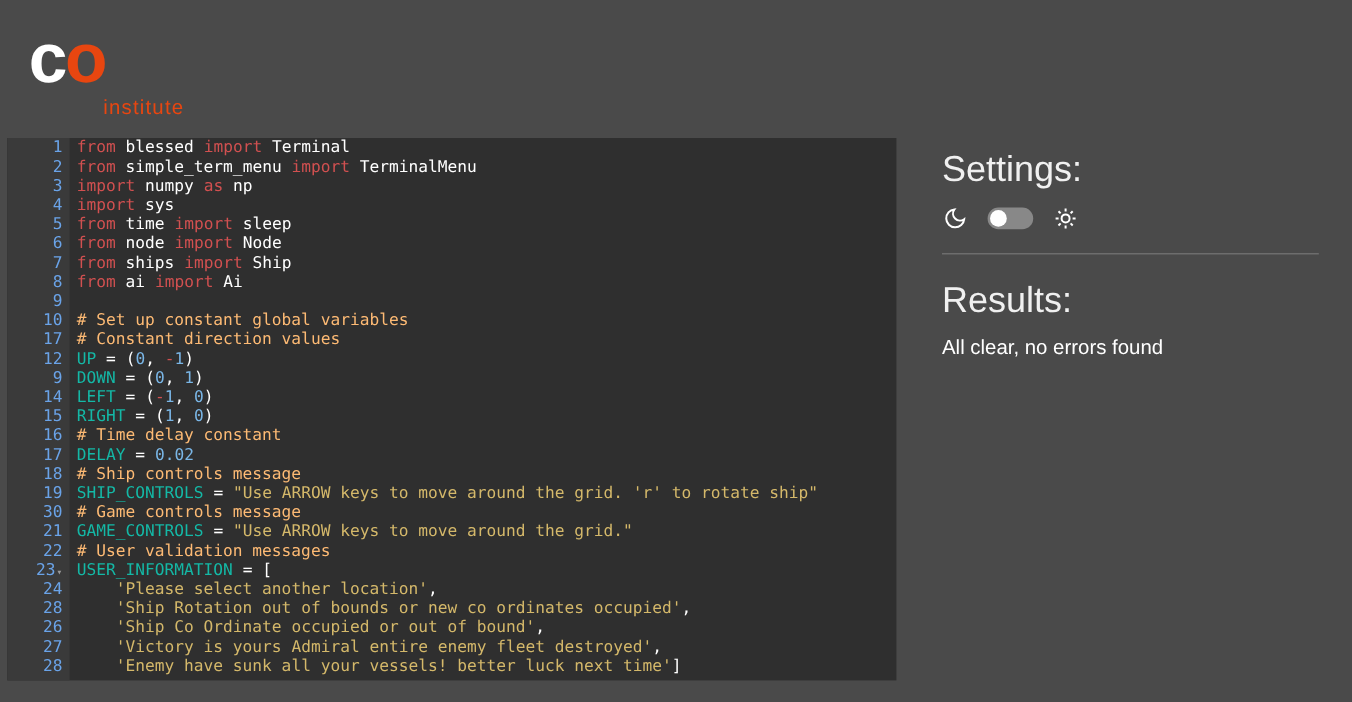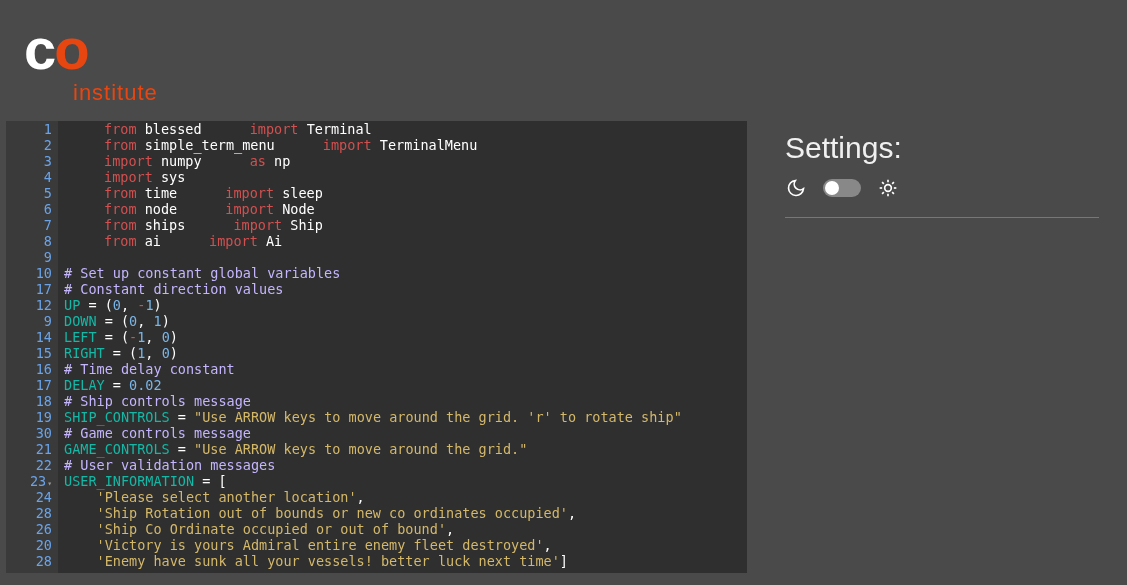--- a/index.html
+++ b/index.html
@@ -26,24 +26,24 @@
       font-size: 58px;
       font-weight: 800;
       letter-spacing: -2px;
       line-height: 1;
       display: flex;
     }
     .logo-main .o-letter { color: #e84610; }
     .logo-main .w-letter { color: #fff; }
     .logo-sub {
       color: #e84610;
-      font-size: 22px;
+      font-size: 17px;
       font-weight: 500;
       margin-top: 2px;
-      margin-left: 49px;
+      margin-left: 62px;
       letter-spacing: 1px;
     }
     .page-title {
       font-size: 36px;
       font-weight: 400;
       color: #fff;
       margin-top: 6px;
     }
     .content {
       display: flex;
@@ -66,23 +66,23 @@
       text-align: right;
       padding: 0 6px 0 12px;
       user-select: none;
       min-width: 52px;
     }
     .code-area {
       padding-left: 6px;
       white-space: pre;
       color: #ddd;
     }
-    .tok-kw { color: #d15050; margin-left: 40px; }
+    .tok-kw { color: #d15050; }
     .tok-mod { color: #fff; }
-    .tok-comment { color: #c4b5fd; }
+    .tok-comment { color: #fdba74; }
     .tok-name { color: #14b8a6; }
     .tok-op { color: #fff; }
     .tok-num { color: #7ab6e6; }
     .tok-neg { color: #d15050; }
     .tok-paren { color: #fff; }
     .tok-str { color: #d4b86a; }
     .tok-bracket { color: #fff; }
     .sidebar {
       width: 350px;
       padding: 10px 18px;
@@ -172,21 +172,21 @@
         <div class="gutter-line">17</div>
         <div class="gutter-line">18</div>
         <div class="gutter-line">19</div>
         <div class="gutter-line">30</div>
         <div class="gutter-line">21</div>
         <div class="gutter-line">22</div>
         <div class="gutter-line fold-marker">23</div>
         <div class="gutter-line">24</div>
         <div class="gutter-line">28</div>
         <div class="gutter-line">26</div>
-        <div class="gutter-line">20</div>
+        <div class="gutter-line">27</div>
         <div class="gutter-line">28</div>
       </div>
     <div class="code-area"><div class="code-line"><span class="tok-kw">from</span><span> </span><span class="tok-mod">blessed</span><span> </span><span class="tok-kw">import</span><span> </span><span class="tok-mod">Terminal</span></div><div class="code-line"><span class="tok-kw">from</span><span> </span><span class="tok-mod">simple_term_menu</span><span> </span><span class="tok-kw">import</span><span> </span><span class="tok-mod">TerminalMenu</span></div><div class="code-line"><span class="tok-kw">import</span><span> </span><span class="tok-mod">numpy</span><span> </span><span class="tok-kw">as</span><span> </span><span class="tok-mod">np</span></div><div class="code-line"><span class="tok-kw">import</span><span> </span><span class="tok-mod">sys</span></div><div class="code-line"><span class="tok-kw">from</span><span> </span><span class="tok-mod">time</span><span> </span><span class="tok-kw">import</span><span> </span><span class="tok-mod">sleep</span></div><div class="code-line"><span class="tok-kw">from</span><span> </span><span class="tok-mod">node</span><span> </span><span class="tok-kw">import</span><span> </span><span class="tok-mod">Node</span></div><div class="code-line"><span class="tok-kw">from</span><span> </span><span class="tok-mod">ships</span><span> </span><span class="tok-kw">import</span><span> </span><span class="tok-mod">Ship</span></div><div class="code-line"><span class="tok-kw">from</span><span> </span><span class="tok-mod">ai</span><span> </span><span class="tok-kw">import</span><span> </span><span class="tok-mod">Ai</span></div><div class="code-line">&nbsp;</div><div class="code-line"><span class="tok-comment"># Set up constant global variables</span></div><div class="code-line"><span class="tok-comment"># Constant direction values</span></div><div class="code-line"><span class="tok-name">UP</span><span> </span><span class="tok-op">=</span><span> </span><span class="tok-paren">(</span><span class="tok-num">0</span><span class="tok-op">,</span><span> </span><span class="tok-neg">-</span><span class="tok-num">1</span><span class="tok-paren">)</span></div><div class="code-line"><span class="tok-name">DOWN</span><span> </span><span class="tok-op">=</span><span> </span><span class="tok-paren">(</span><span class="tok-num">0</span><span class="tok-op">,</span><span> </span><span class="tok-num">1</span><span class="tok-paren">)</span></div><div class="code-line"><span class="tok-name">LEFT</span><span> </span><span class="tok-op">=</span><span> </span><span class="tok-paren">(</span><span class="tok-neg">-</span><span class="tok-num">1</span><span class="tok-op">,</span><span> </span><span class="tok-num">0</span><span class="tok-paren">)</span></div><div class="code-line"><span class="tok-name">RIGHT</span><span> </span><span class="tok-op">=</span><span> </span><span class="tok-paren">(</span><span class="tok-num">1</span><span class="tok-op">,</span><span> </span><span class="tok-num">0</span><span class="tok-paren">)</span></div><div class="code-line"><span class="tok-comment"># Time delay constant</span></div><div class="code-line"><span class="tok-name">DELAY</span><span> </span><span class="tok-op">=</span><span> </span><span class="tok-num">0.02</span></div><div class="code-line"><span class="tok-comment"># Ship controls message</span></div><div class="code-line"><span class="tok-name">SHIP_CONTROLS</span><span> </span><span class="tok-op">=</span><span> </span><span class="tok-str">"Use ARROW keys to move around the grid. 'r' to rotate ship"</span></div><div class="code-line"><span class="tok-comment"># Game controls message</span></div><div class="code-line"><span class="tok-name">GAME_CONTROLS</span><span> </span><span class="tok-op">=</span><span> </span><span class="tok-str">"Use ARROW keys to move around the grid."</span></div><div class="code-line"><span class="tok-comment"># User validation messages</span></div><div class="code-line"><span class="tok-name">USER_INFORMATION</span><span> </span><span class="tok-op">=</span><span> </span><span class="tok-bracket">[</span></div><div class="code-line"><span>    </span><span class="tok-str">'Please select another location'</span><span class="tok-op">,</span></div><div class="code-line"><span>    </span><span class="tok-str">'Ship Rotation out of bounds or new co ordinates occupied'</span><span class="tok-op">,</span></div><div class="code-line"><span>    </span><span class="tok-str">'Ship Co Ordinate occupied or out of bound'</span><span class="tok-op">,</span></div><div class="code-line"><span>    </span><span class="tok-str">'Victory is yours Admiral entire enemy fleet destroyed'</span><span class="tok-op">,</span></div><div class="code-line"><span>    </span><span class="tok-str">'Enemy have sunk all your vessels! better luck next time'</span><span class="tok-bracket">]</span></div></div>
   </div>
   <div class="sidebar">
     <div class="section-title">Settings:</div>
     <div class="settings-row">
       <span class="icon-btn">
         <svg width="20" height="20" viewBox="0 0 24 24" fill="none" stroke="currentColor" stroke-width="2">
             <path d="M21 12.79A9 9 0 1 1 11.21 3 7 7 0 0 0 21 12.79z"></path>
@@ -200,14 +200,16 @@
             <line x1="12" y1="19" x2="12" y2="22"></line>
             <line x1="2" y1="12" x2="5" y2="12"></line>
             <line x1="19" y1="12" x2="22" y2="12"></line>
             <line x1="4.9" y1="4.9" x2="7" y2="7"></line>
             <line x1="17" y1="17" x2="19.1" y2="19.1"></line>
             <line x1="4.9" y1="19.1" x2="7" y2="17"></line>
             <line x1="17" y1="7" x2="19.1" y2="4.9"></line>
           </svg>
       </span>
     </div>
+    <div class="section-title">Results:</div>
+    <div class="results-text">All clear, no errors found</div>
   </div>
 </div>
 
 </body></html>

